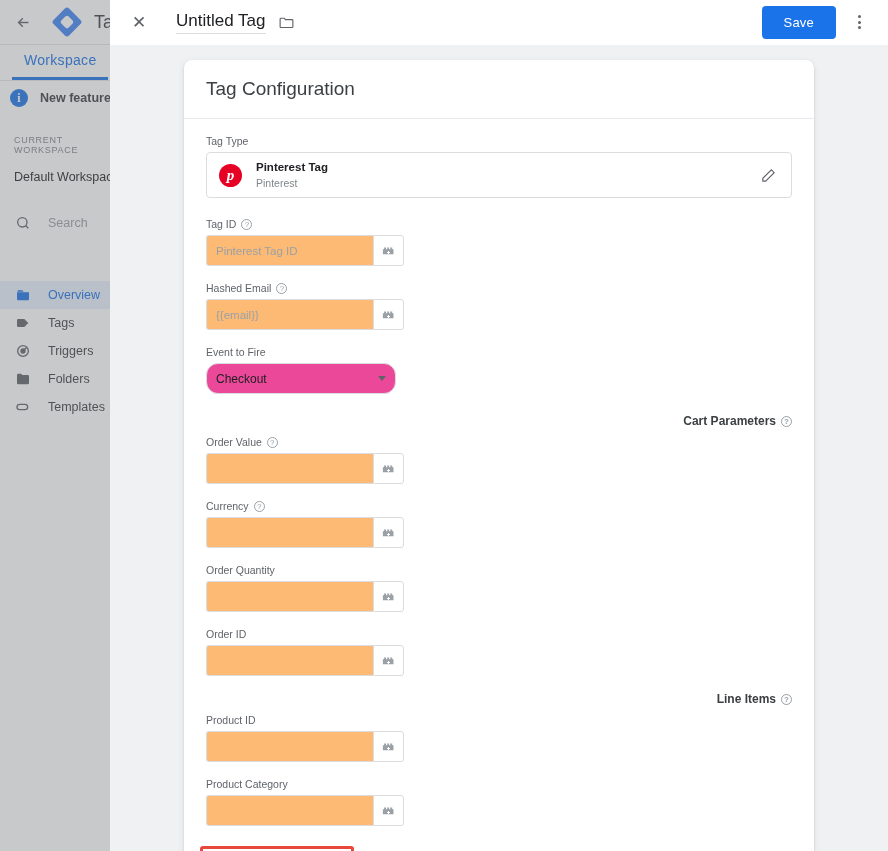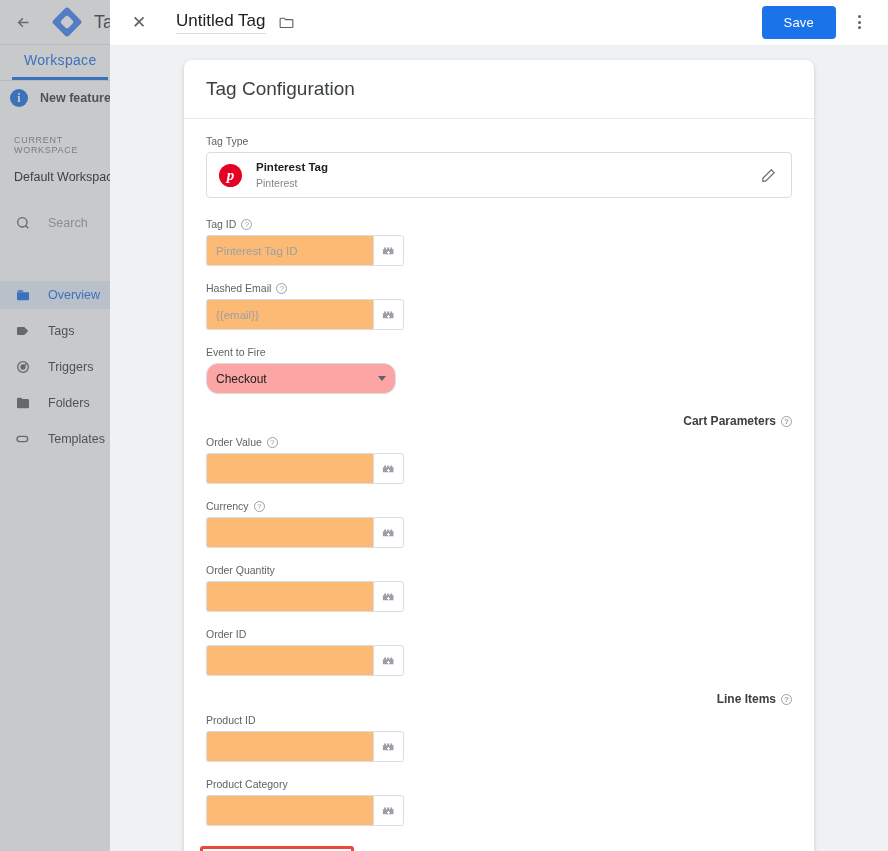--- a/index.html
+++ b/index.html
@@ -108,21 +108,21 @@
     display: flex; align-items: center;
     height: 40px; padding-left: 14px; margin-bottom: 10px;
   }
   .sb-search-label { font-size: 12.5px; color: #9aa0a6; margin-left: 16px; }
   .sb-item {
     display: flex; align-items: center;
     height: 28px; padding-left: 14px;
     font-size: 12.5px; color: #3c4043;
     margin-bottom: 0;
   }
-  .sb-item + .sb-item { margin-top: 8px; }
+  .sb-item + .sb-item { margin-top: 0; }
   .sb-item.active {
     background: #e8f0fe; color: #1a73e8;
   }
   .sb-ico {
     width: 18px; height: 18px;
     display: inline-flex; align-items: center; justify-content: center;
     margin-right: 16px;
     color: #5f6368; flex: none;
   }
   .sb-item.active .sb-ico { color: #1a73e8; }
@@ -262,21 +262,21 @@
   }
 
   
   .select-box {
     width: 190px; height: 31px;
     border: 1px solid #dadce0; border-radius: 12px;
     display: flex; align-items: center;
     padding: 0 9px;
     font-size: 12px; color: #202124;
     margin-bottom: 20px;
-    cursor: pointer; background: #fca5a5;
+    cursor: pointer; background: #ec4899;
   }
   .select-val { flex: 1; }
   .caret {
     width: 0; height: 0;
     border-left: 4.5px solid transparent;
     border-right: 4.5px solid transparent;
     border-top: 5px solid #5f6368;
   }
 
   

